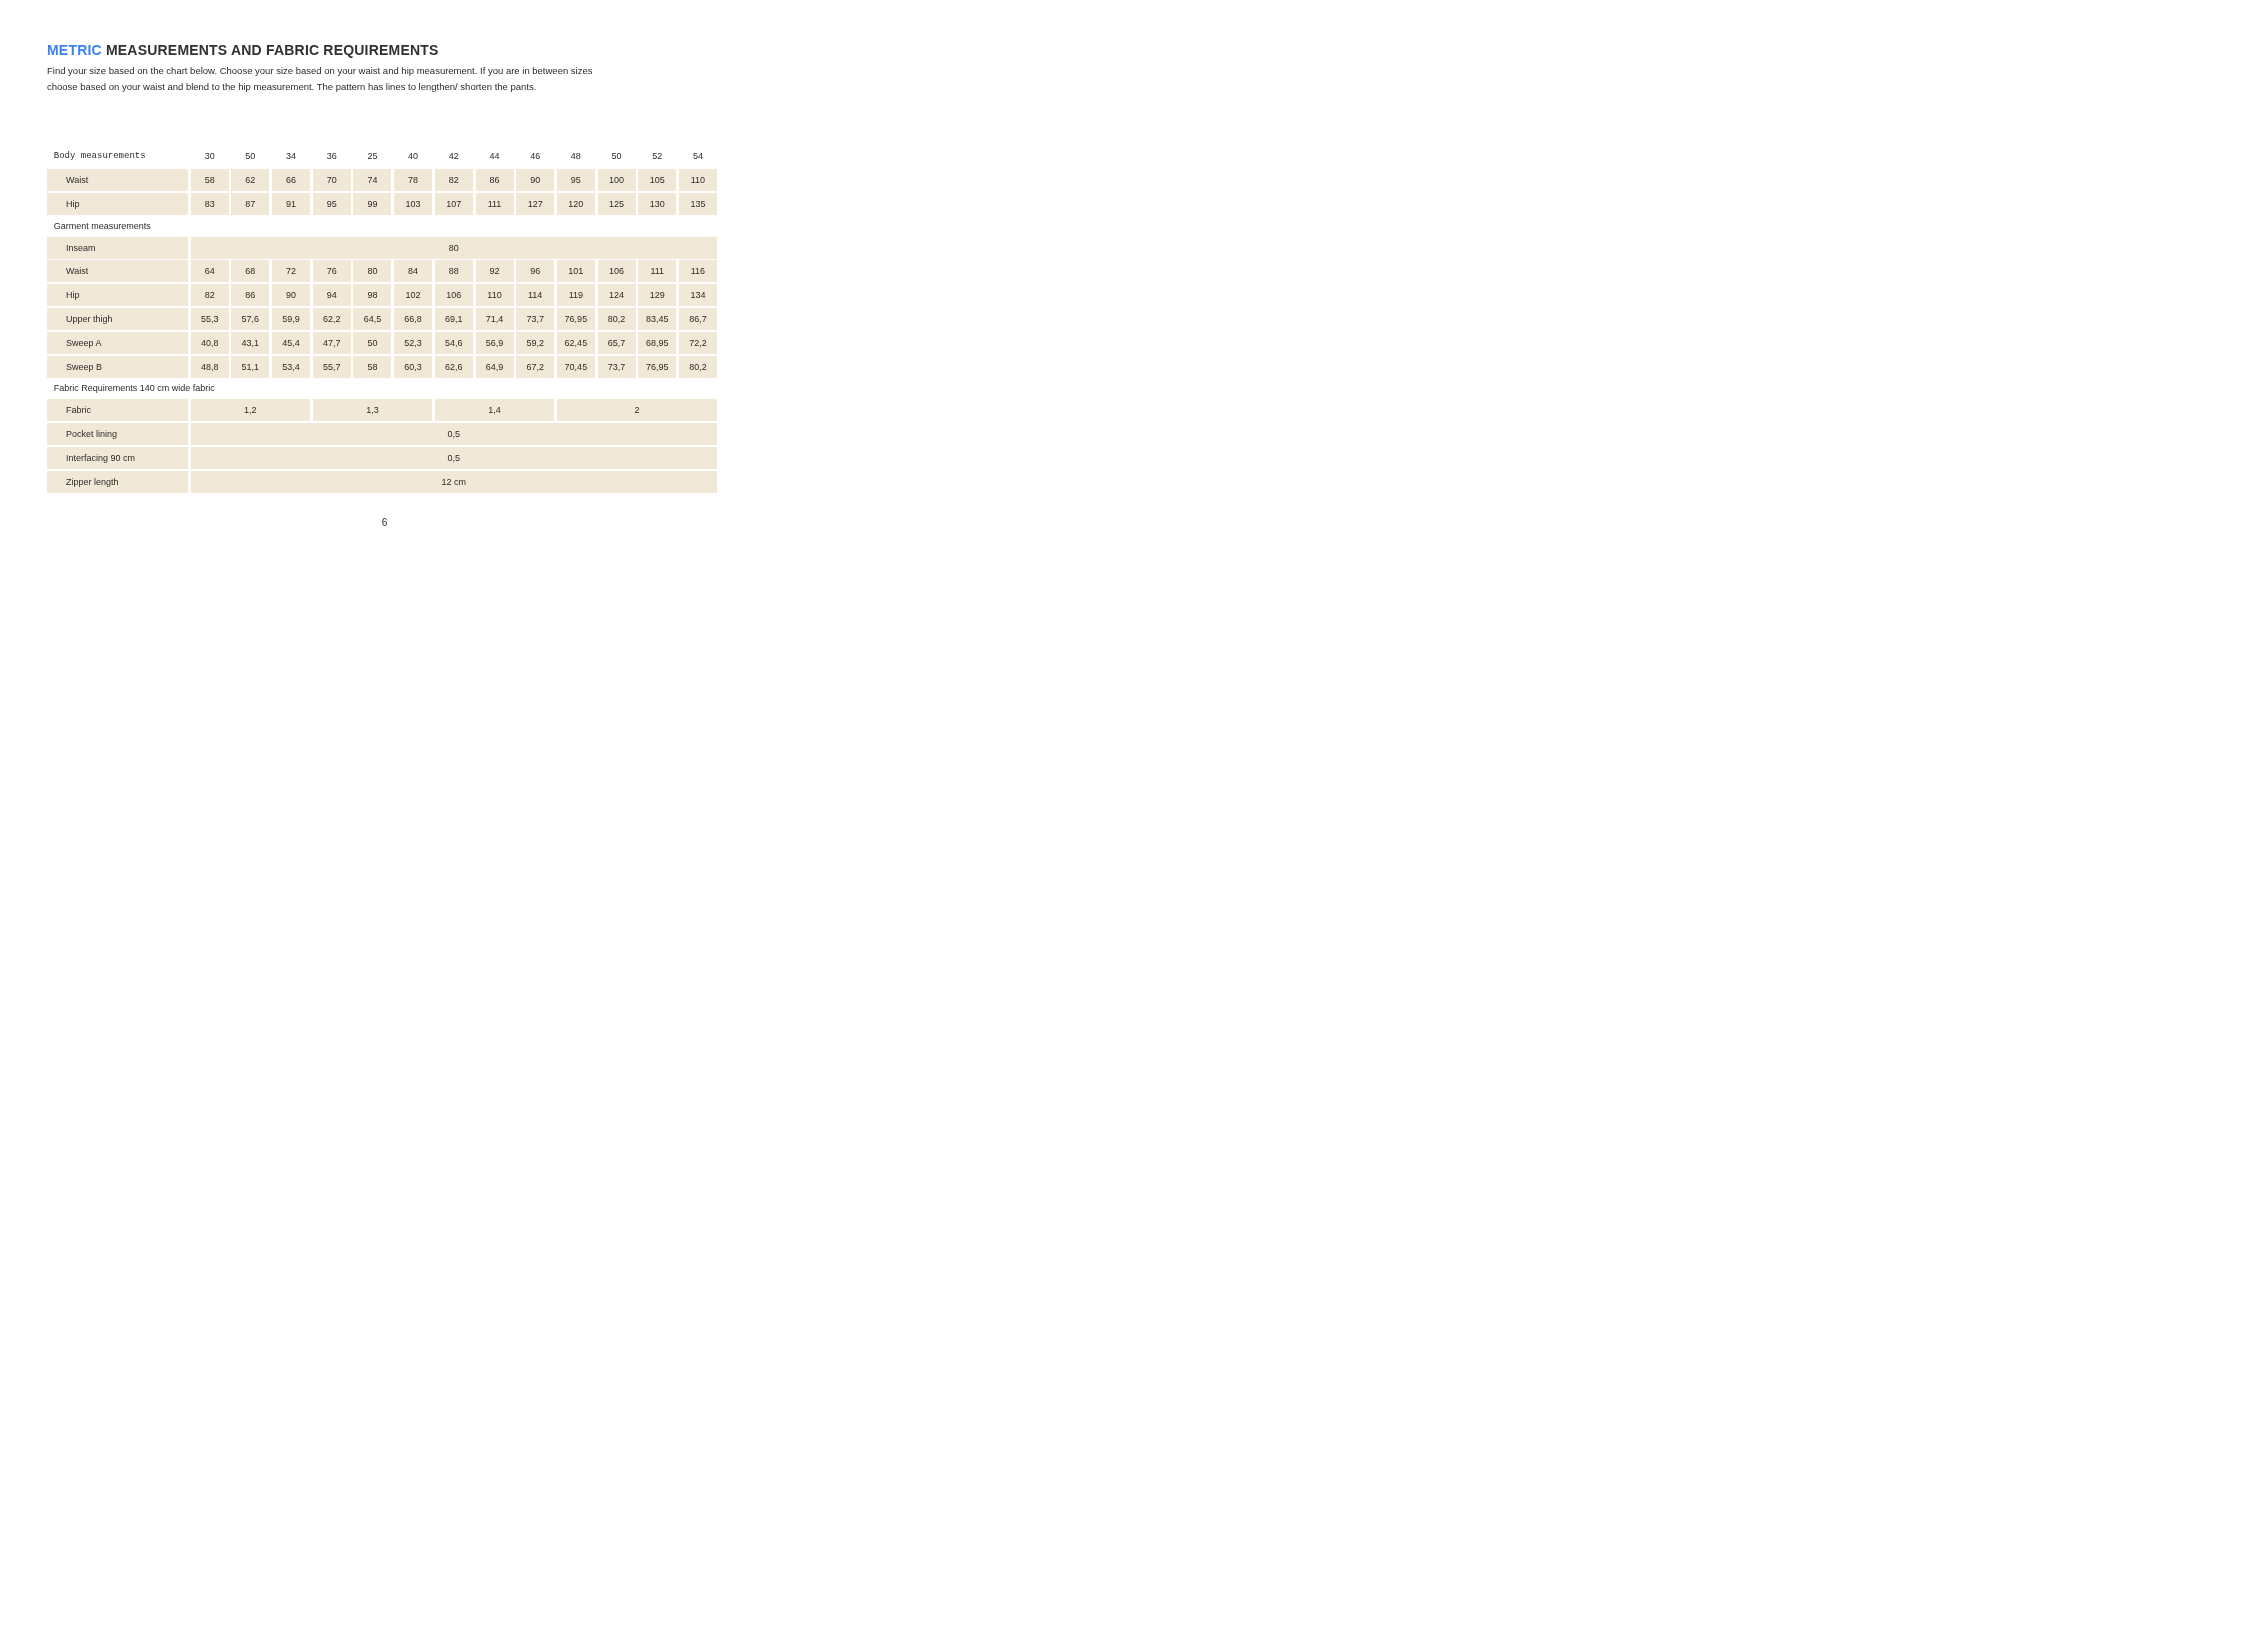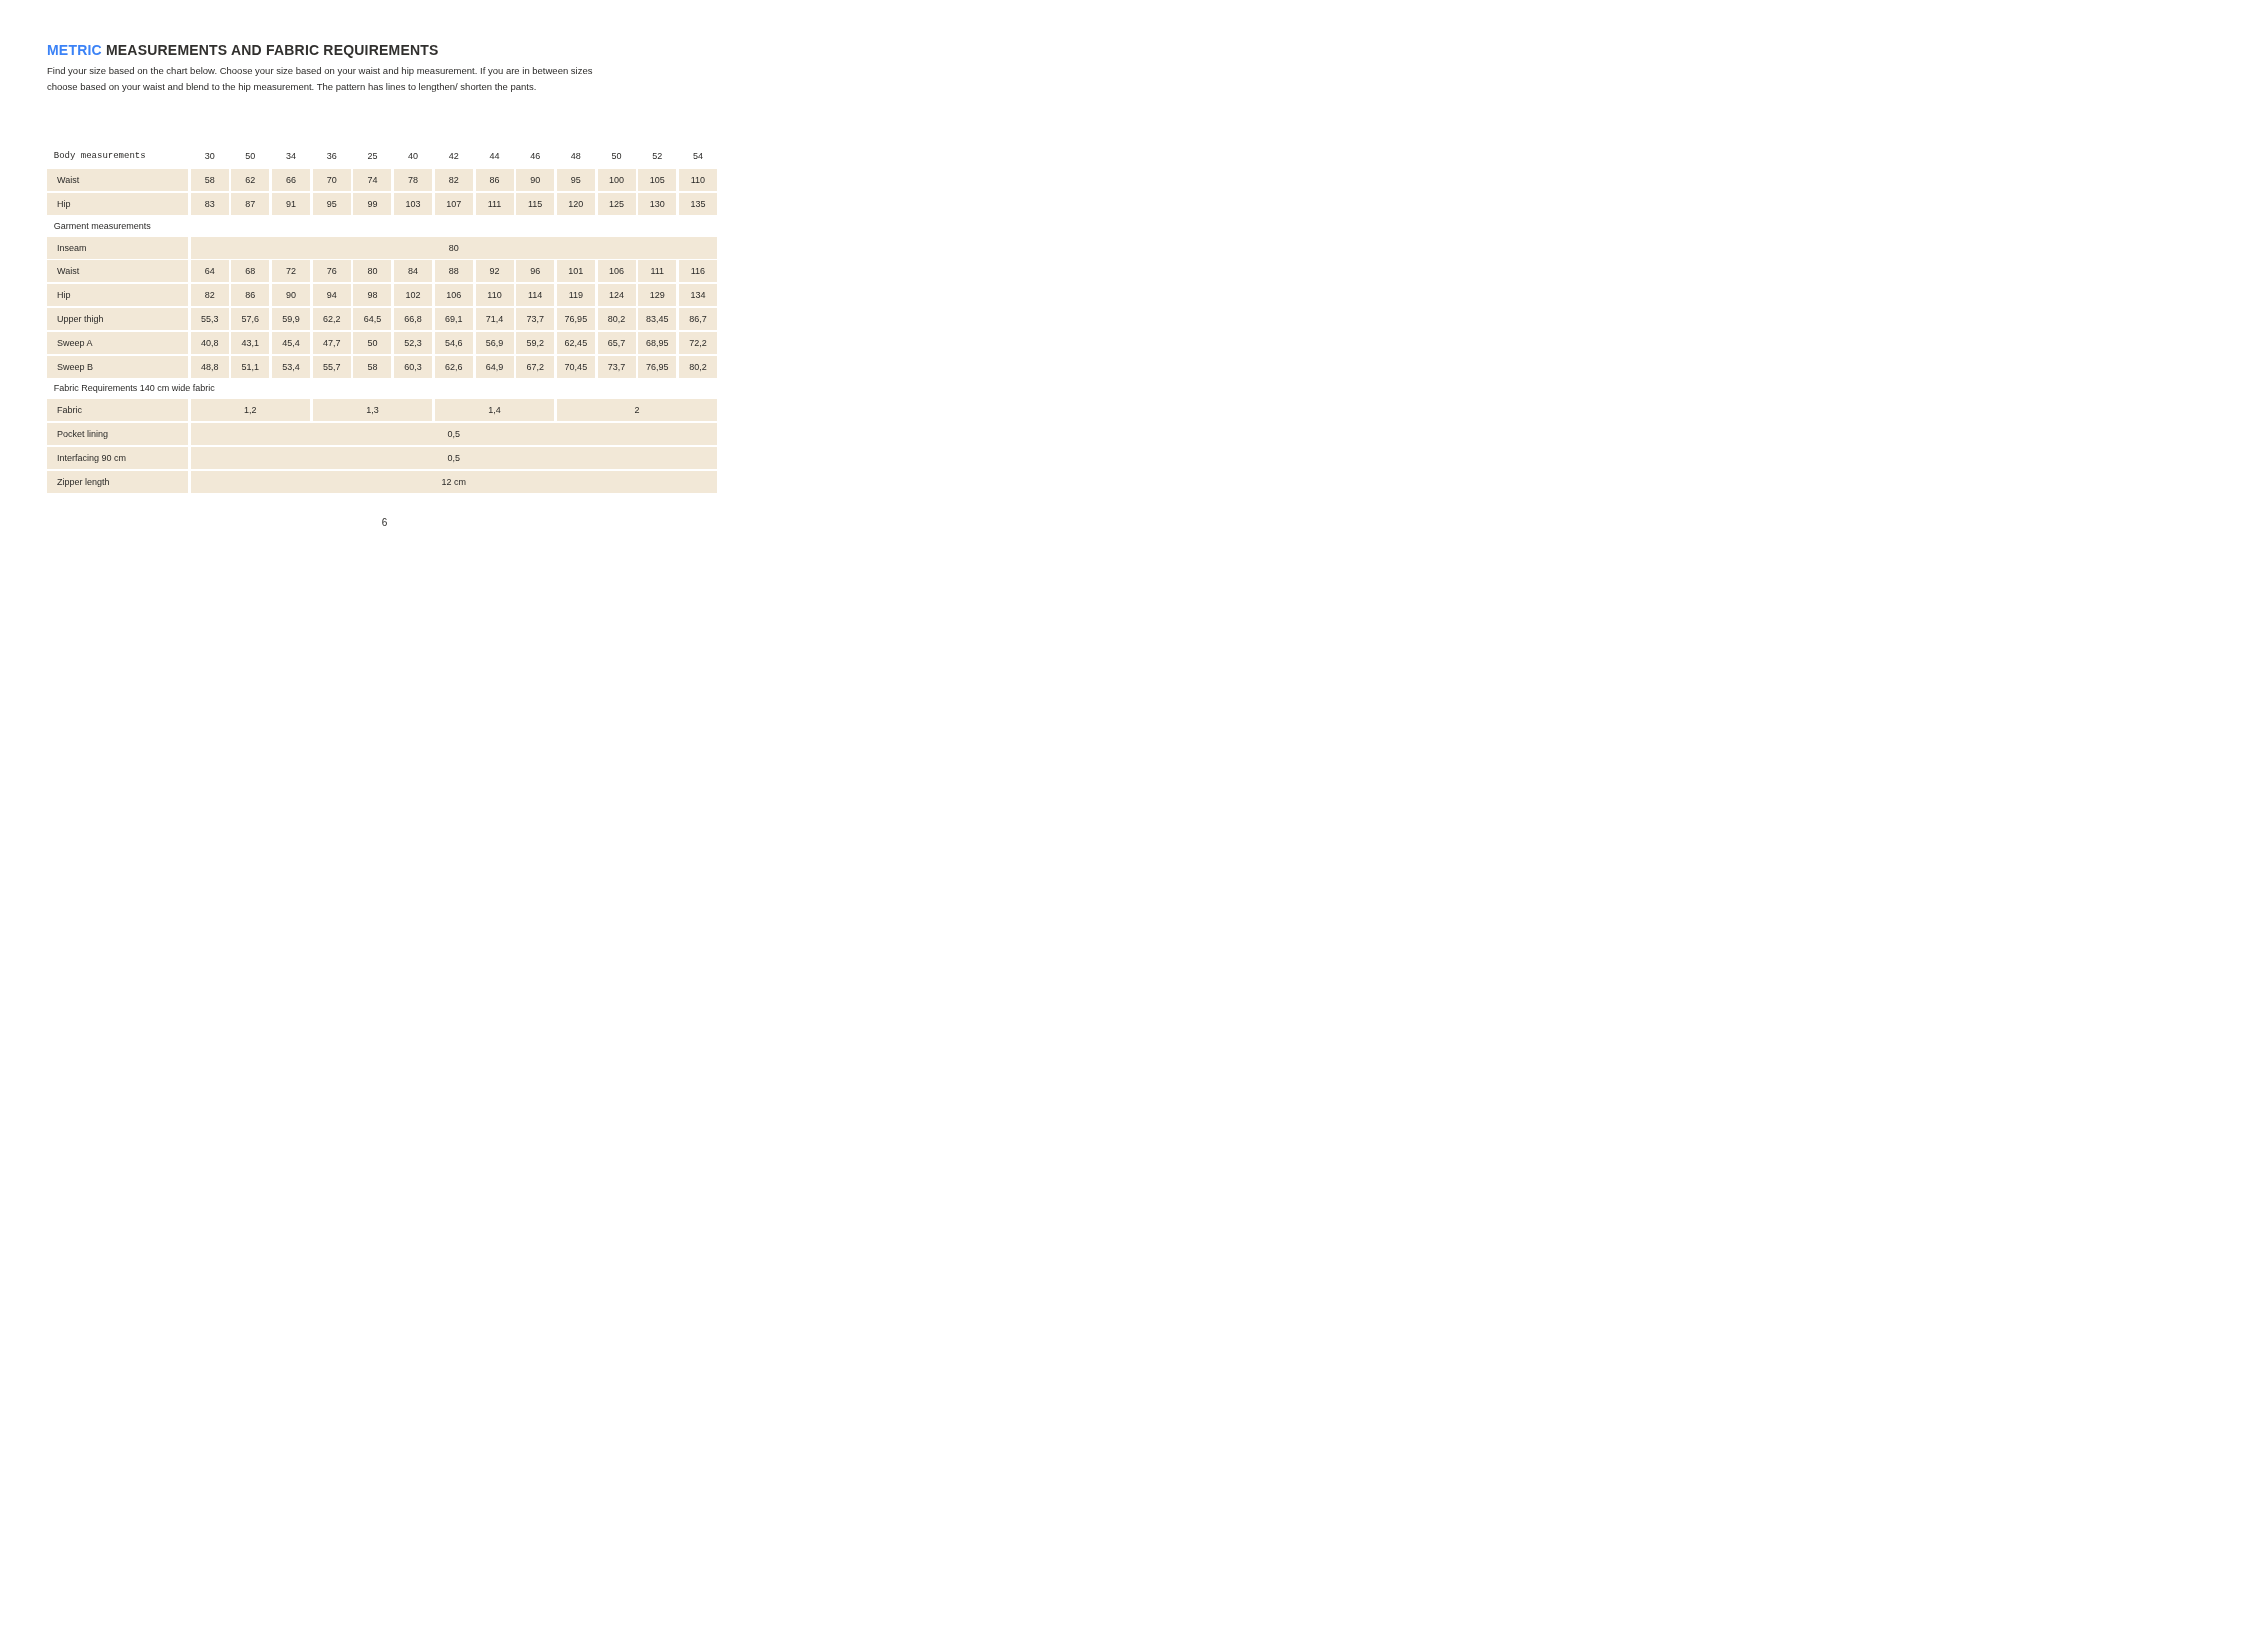--- a/index.html
+++ b/index.html
@@ -51,21 +51,21 @@
     display: flex;
     align-items: center;
     justify-content: center;
     white-space: nowrap;
   }
   .lbl {
     background: #f2e8d7;
     display: flex;
     align-items: center;
     justify-content: flex-start;
-    padding-left: 10px;
+    padding-left: 19px;
     white-space: nowrap;
   }
   .hdr {
     background: transparent;
     display: flex;
     align-items: center;
     white-space: nowrap;
   }
   .hdr.h-lbl { justify-content: flex-start; padding-left: 6.8px; font-family: Liberation Mono, monospace; }
   .hdr.h-num { justify-content: center; }
@@ -137,21 +137,21 @@
 
     <div class="lbl">Hip</div>
     <div class="cell">83</div>
     <div class="cell">87</div>
     <div class="cell">91</div>
     <div class="cell">95</div>
     <div class="cell">99</div>
     <div class="cell">103</div>
     <div class="cell">107</div>
     <div class="cell">111</div>
-    <div class="cell">115</div>
+    <div class="cell">127</div>
     <div class="cell">120</div>
     <div class="cell">125</div>
     <div class="cell">130</div>
     <div class="cell">135</div>
 
     <div class="section">Garment measurements</div>
 
     <div class="lbl">Inseam</div>
     <div class="cell span-all">80</div>
 

